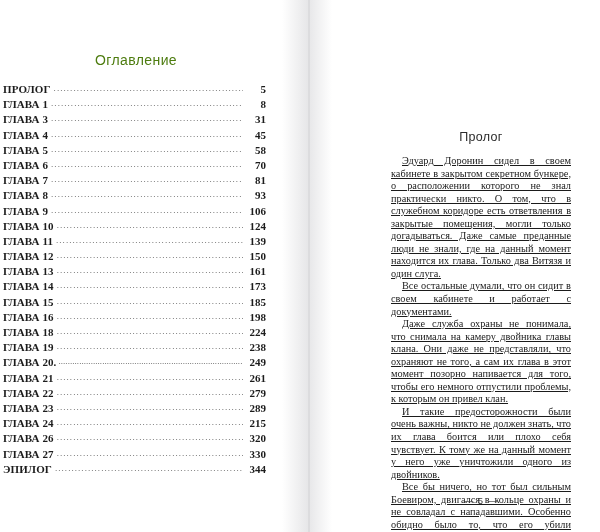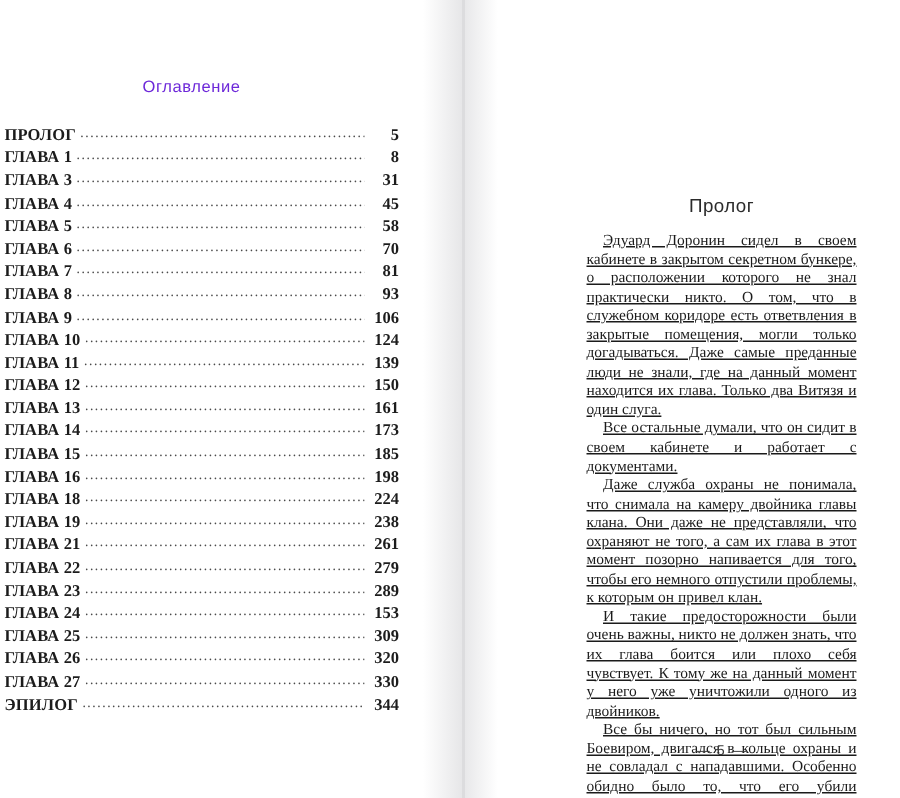--- a/index.html
+++ b/index.html
@@ -48,24 +48,24 @@
   .left-page {
     position: absolute;
     left: 0; top: 0;
     width: 300px; height: 532px;
   }
   .toc-heading {
     position: absolute;
     left: 95px;
     top: 52px;
     font-family: "Liberation Sans", sans-serif;
-    font-size: 11px;
+    font-size: 14px;
     font-weight: 400;
     letter-spacing: 0.4px;
-    color: #6d28d9;
+    color: #4d7c0f;
     white-space: nowrap;
   }
   .toc-list {
     position: absolute;
     left: 3px;
     top: 82px;
     width: 263px;
   }
   .toc-row {
     display: flex;
@@ -249,43 +249,43 @@
           <span class="toc-title">ГЛАВА 18</span>
           <span class="toc-dots"></span>
           <span class="toc-page">224</span>
         </div>
         <div class="toc-row">
           <span class="toc-title">ГЛАВА 19</span>
           <span class="toc-dots"></span>
           <span class="toc-page">238</span>
         </div>
         <div class="toc-row">
+          <span class="toc-title">ГЛАВА 20.</span>
+          <span class="toc-dots tight"></span>
+          <span class="toc-page">249</span>
+        </div>
+        <div class="toc-row">
           <span class="toc-title">ГЛАВА 21</span>
           <span class="toc-dots"></span>
           <span class="toc-page">261</span>
         </div>
         <div class="toc-row">
           <span class="toc-title">ГЛАВА 22</span>
           <span class="toc-dots"></span>
           <span class="toc-page">279</span>
         </div>
         <div class="toc-row">
           <span class="toc-title">ГЛАВА 23</span>
           <span class="toc-dots"></span>
           <span class="toc-page">289</span>
         </div>
         <div class="toc-row">
           <span class="toc-title">ГЛАВА 24</span>
           <span class="toc-dots"></span>
-          <span class="toc-page">153</span>
-        </div>
-        <div class="toc-row">
-          <span class="toc-title">ГЛАВА 25</span>
-          <span class="toc-dots"></span>
-          <span class="toc-page">309</span>
+          <span class="toc-page">215</span>
         </div>
         <div class="toc-row">
           <span class="toc-title">ГЛАВА 26</span>
           <span class="toc-dots"></span>
           <span class="toc-page">320</span>
         </div>
         <div class="toc-row">
           <span class="toc-title">ГЛАВА 27</span>
           <span class="toc-dots"></span>
           <span class="toc-page">330</span>

